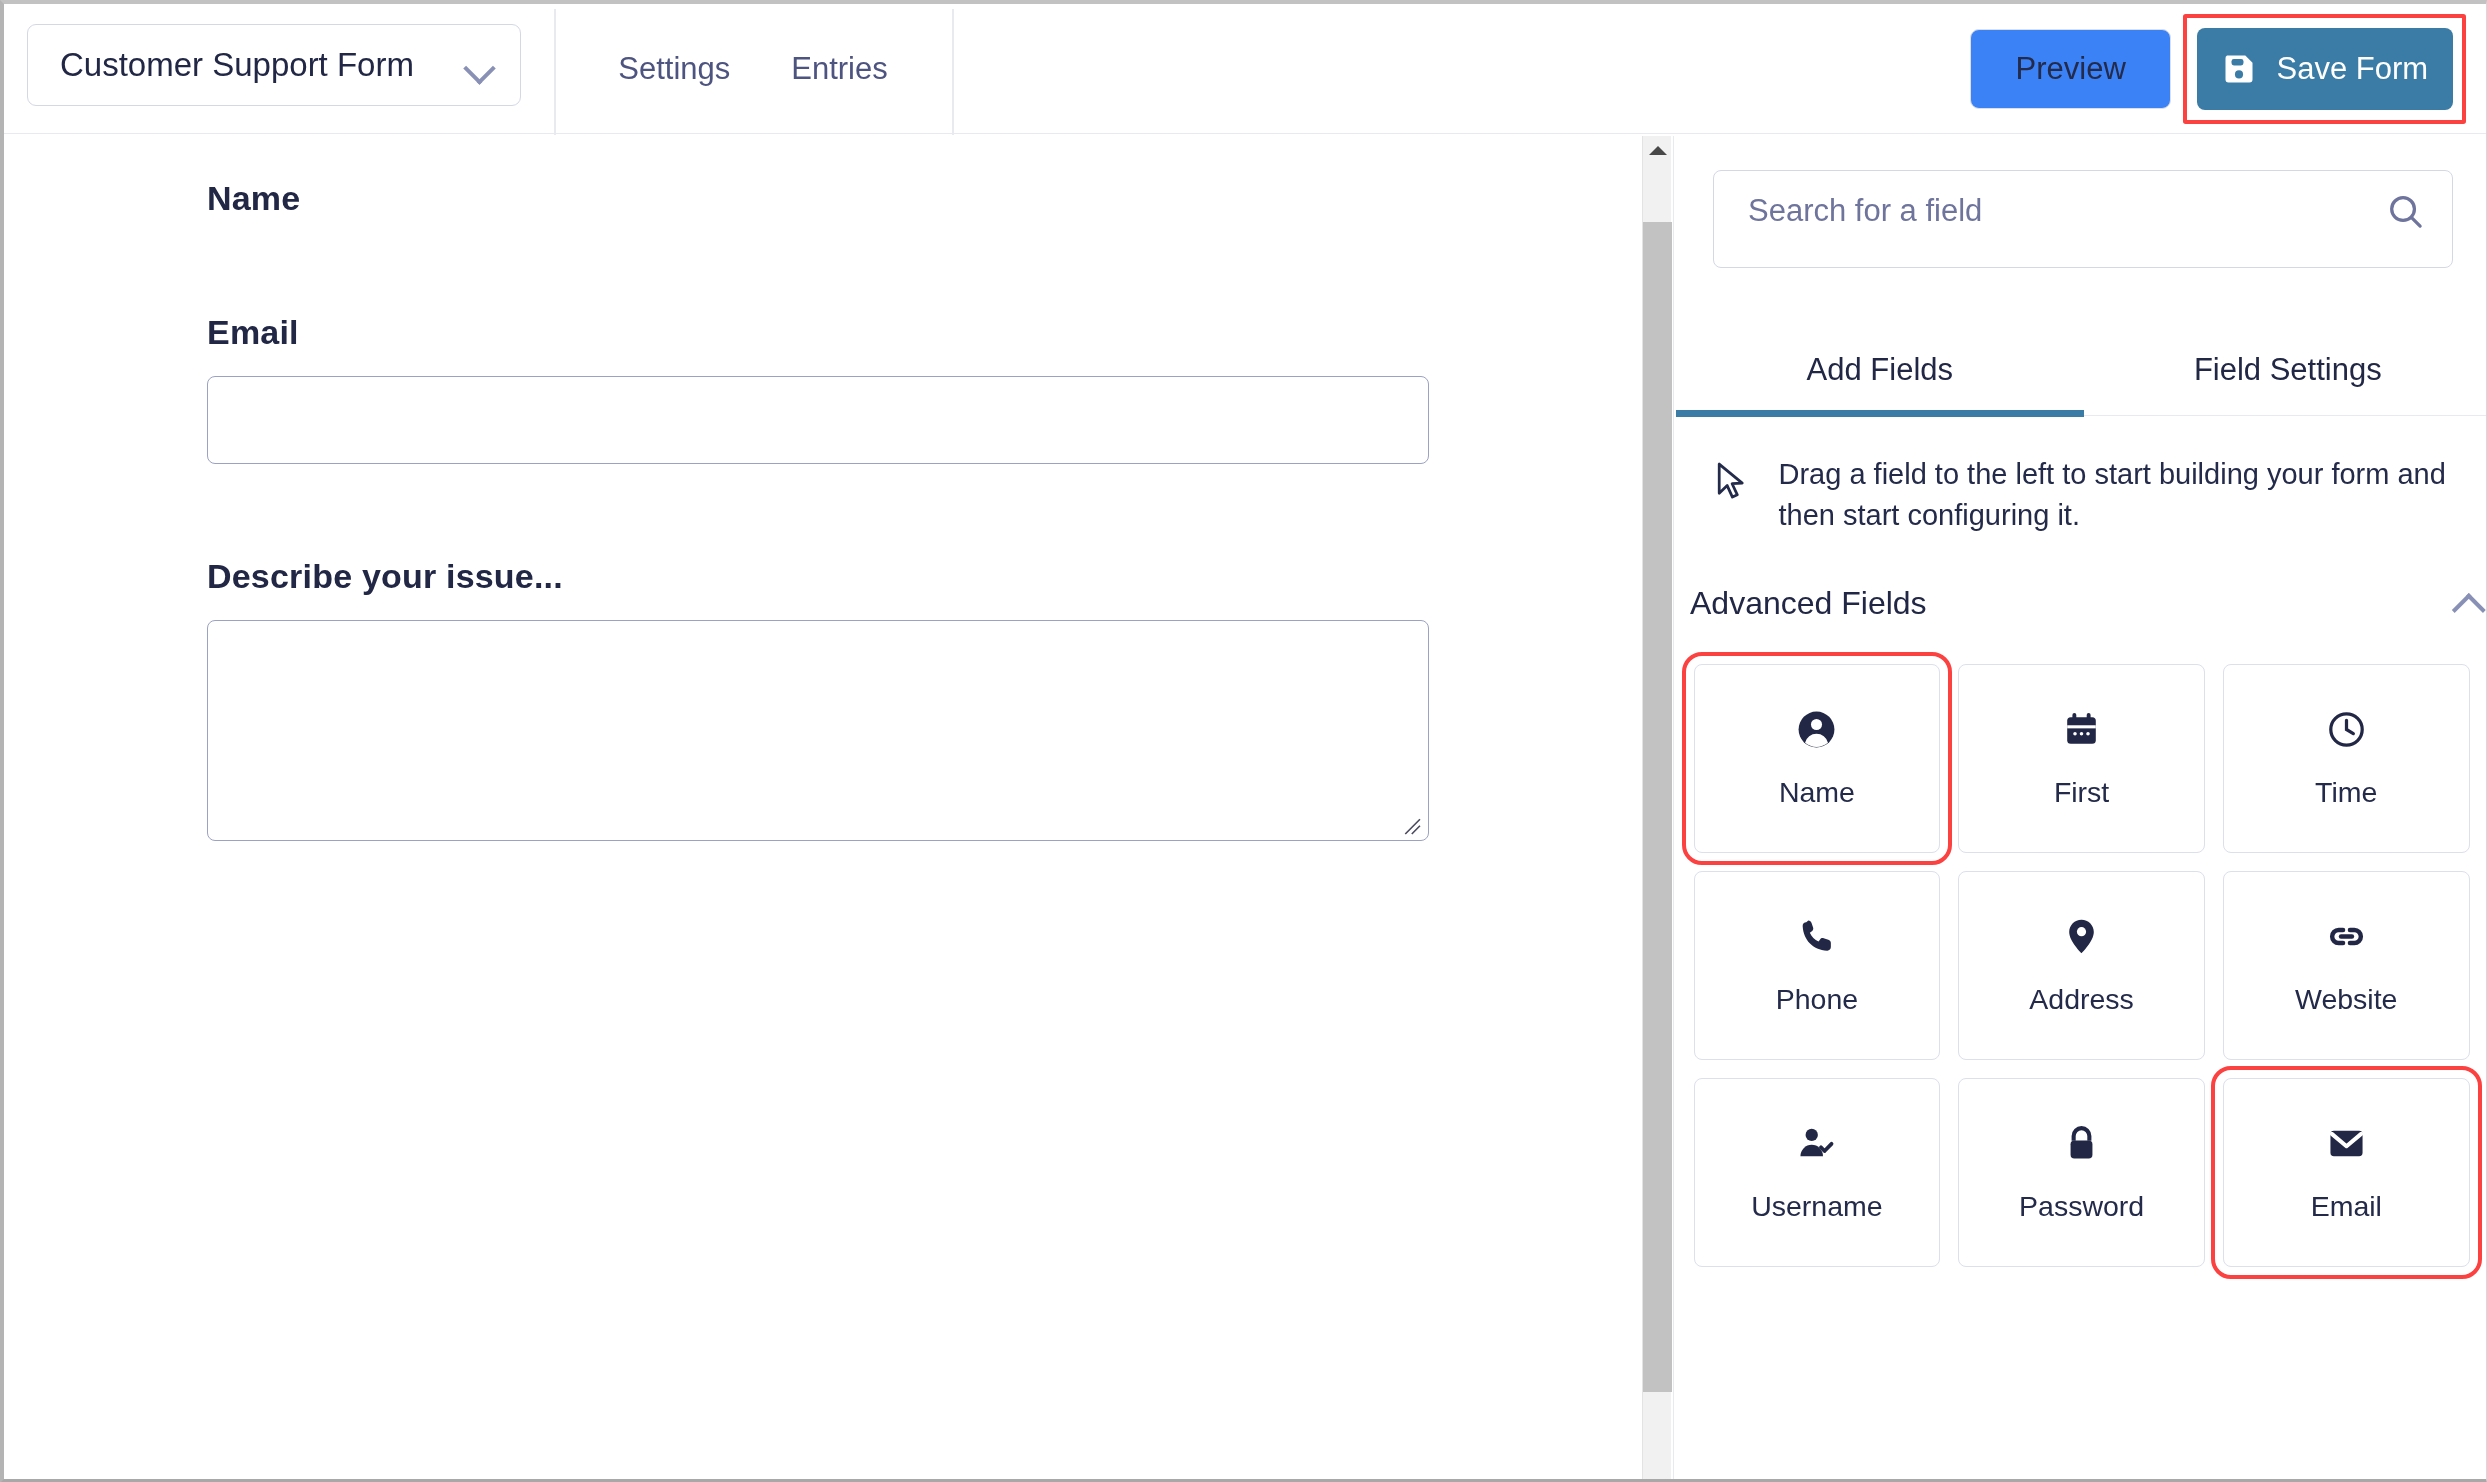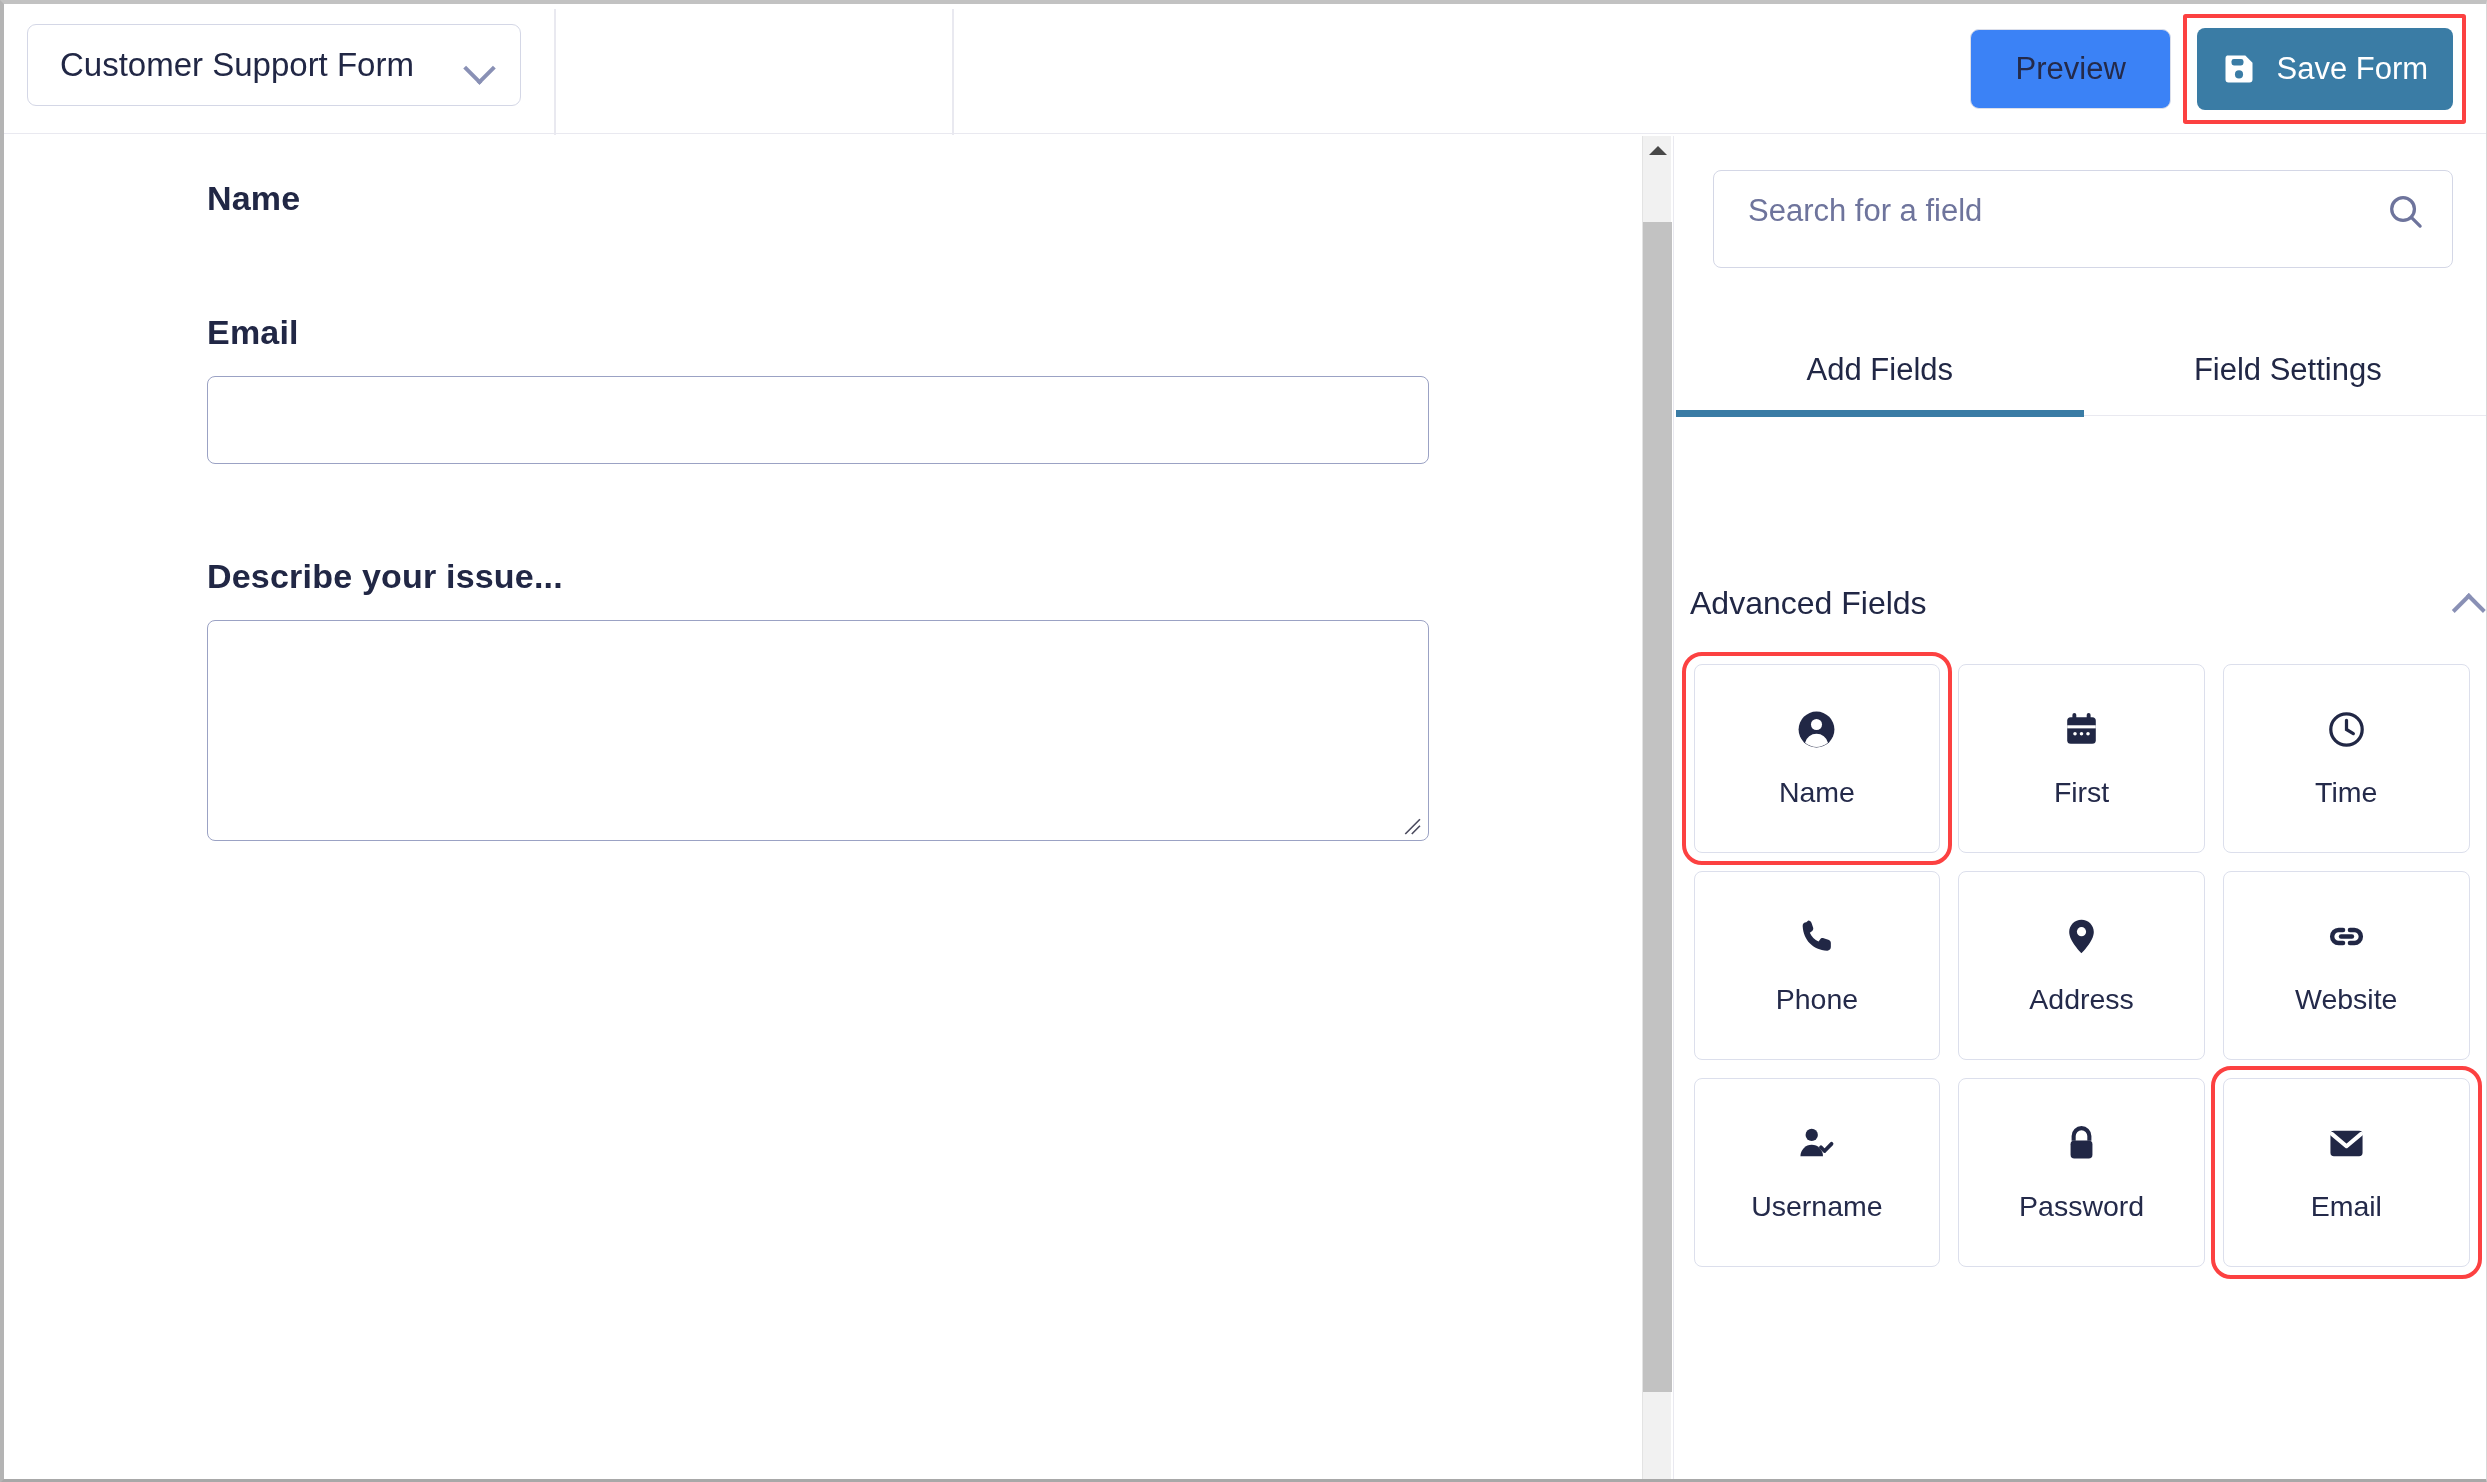--- a/index.html
+++ b/index.html
@@ -392,20 +392,24 @@
 
   <div class="header">
 
     <div class="form-select">
       <span class="form-select-label">Customer Support Form</span>
       <span class="chev-down"></span>
     </div>
 
     <div class="header-divider-left"></div>
 
+    <div class="header-tabs">
+      <div class="header-tab">Settings</div>
+      <div class="header-tab">Entries</div>
+    </div>
 
     <div class="header-divider-right"></div>
 
     <div class="header-actions">
       <button class="preview-btn">Preview</button>
 
       <div class="save-wrap">
         <button class="save-btn">
           <span class="save-icon">
             <svg viewBox="0 0 24 24" width="36" height="36" fill="#ffffff">
@@ -461,20 +465,28 @@
           <path d="M15.6 15.6 L21 21"></path>
         </svg>
       </span>
     </div>
 
     <div class="panel-tabs">
       <div class="panel-tab active">Add Fields</div>
       <div class="panel-tab">Field Settings</div>
     </div>
 
+    <div class="hint-row">
+      <span class="cursor-icon">
+        <svg viewBox="0 0 24 28" width="37" height="43" fill="none" stroke="#242a4a" stroke-width="1.8" stroke-linejoin="round">
+          <path d="M4 2 L4 21 L9.2 16 L12.6 23.5 L15.8 22 L12.4 14.8 L19 14.4 Z"></path>
+        </svg>
+      </span>
+      <div class="hint-text">Drag a field to the left to start building your form and then start configuring it.</div>
+    </div>
 
     <div class="section-header">
       <span class="section-title">Advanced Fields</span>
       <span class="chev-up"></span>
     </div>
 
     <div class="field-grid">
 
       <div class="field-card hl">
         <span class="field-card-icon">

